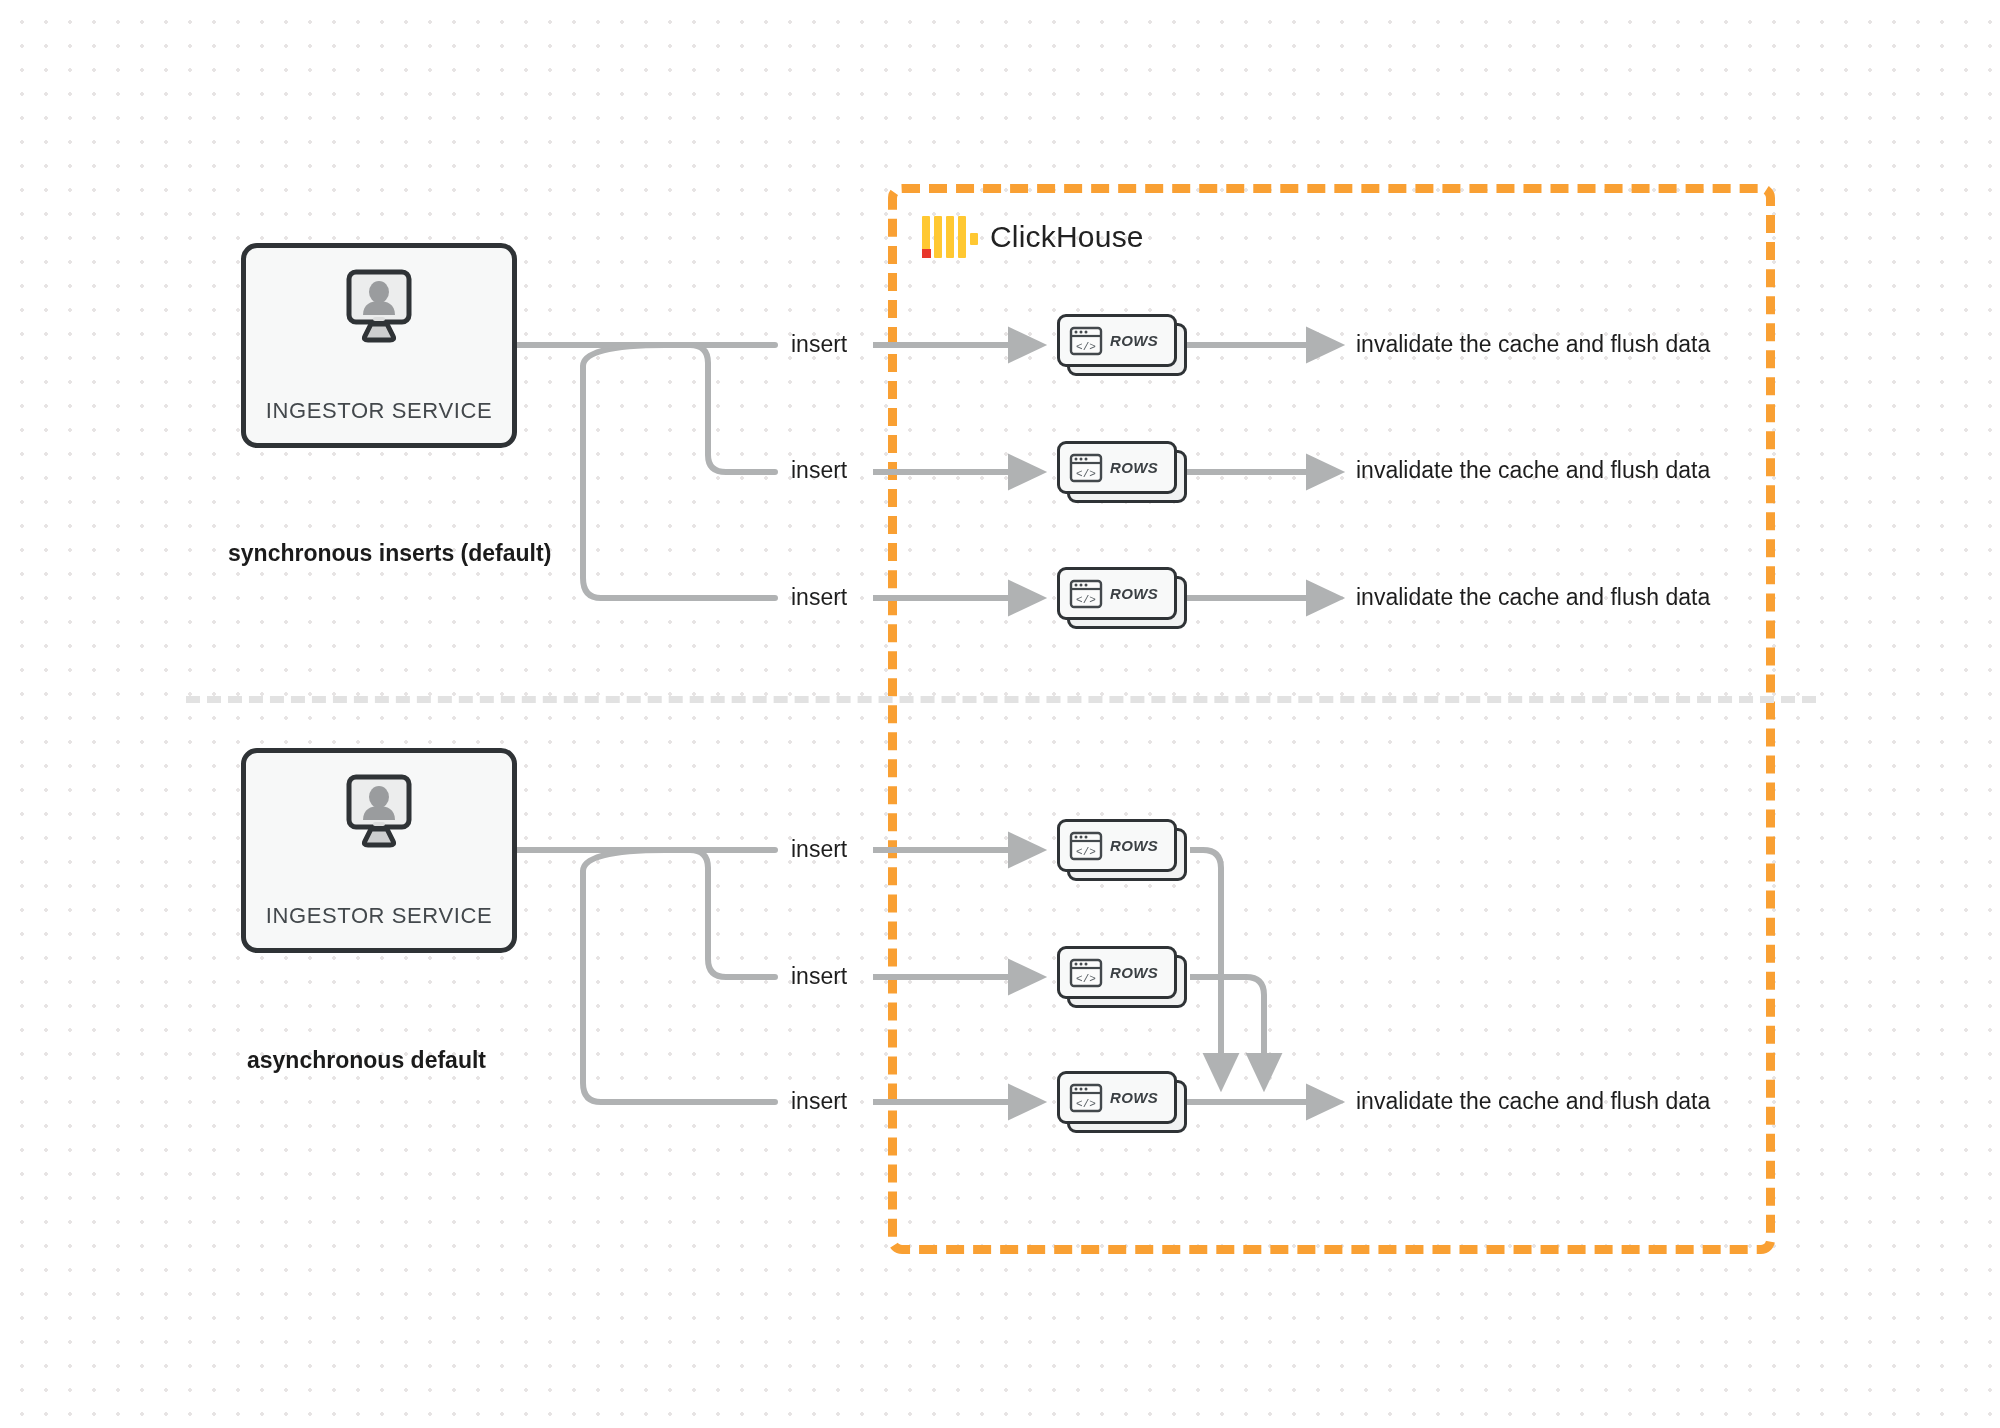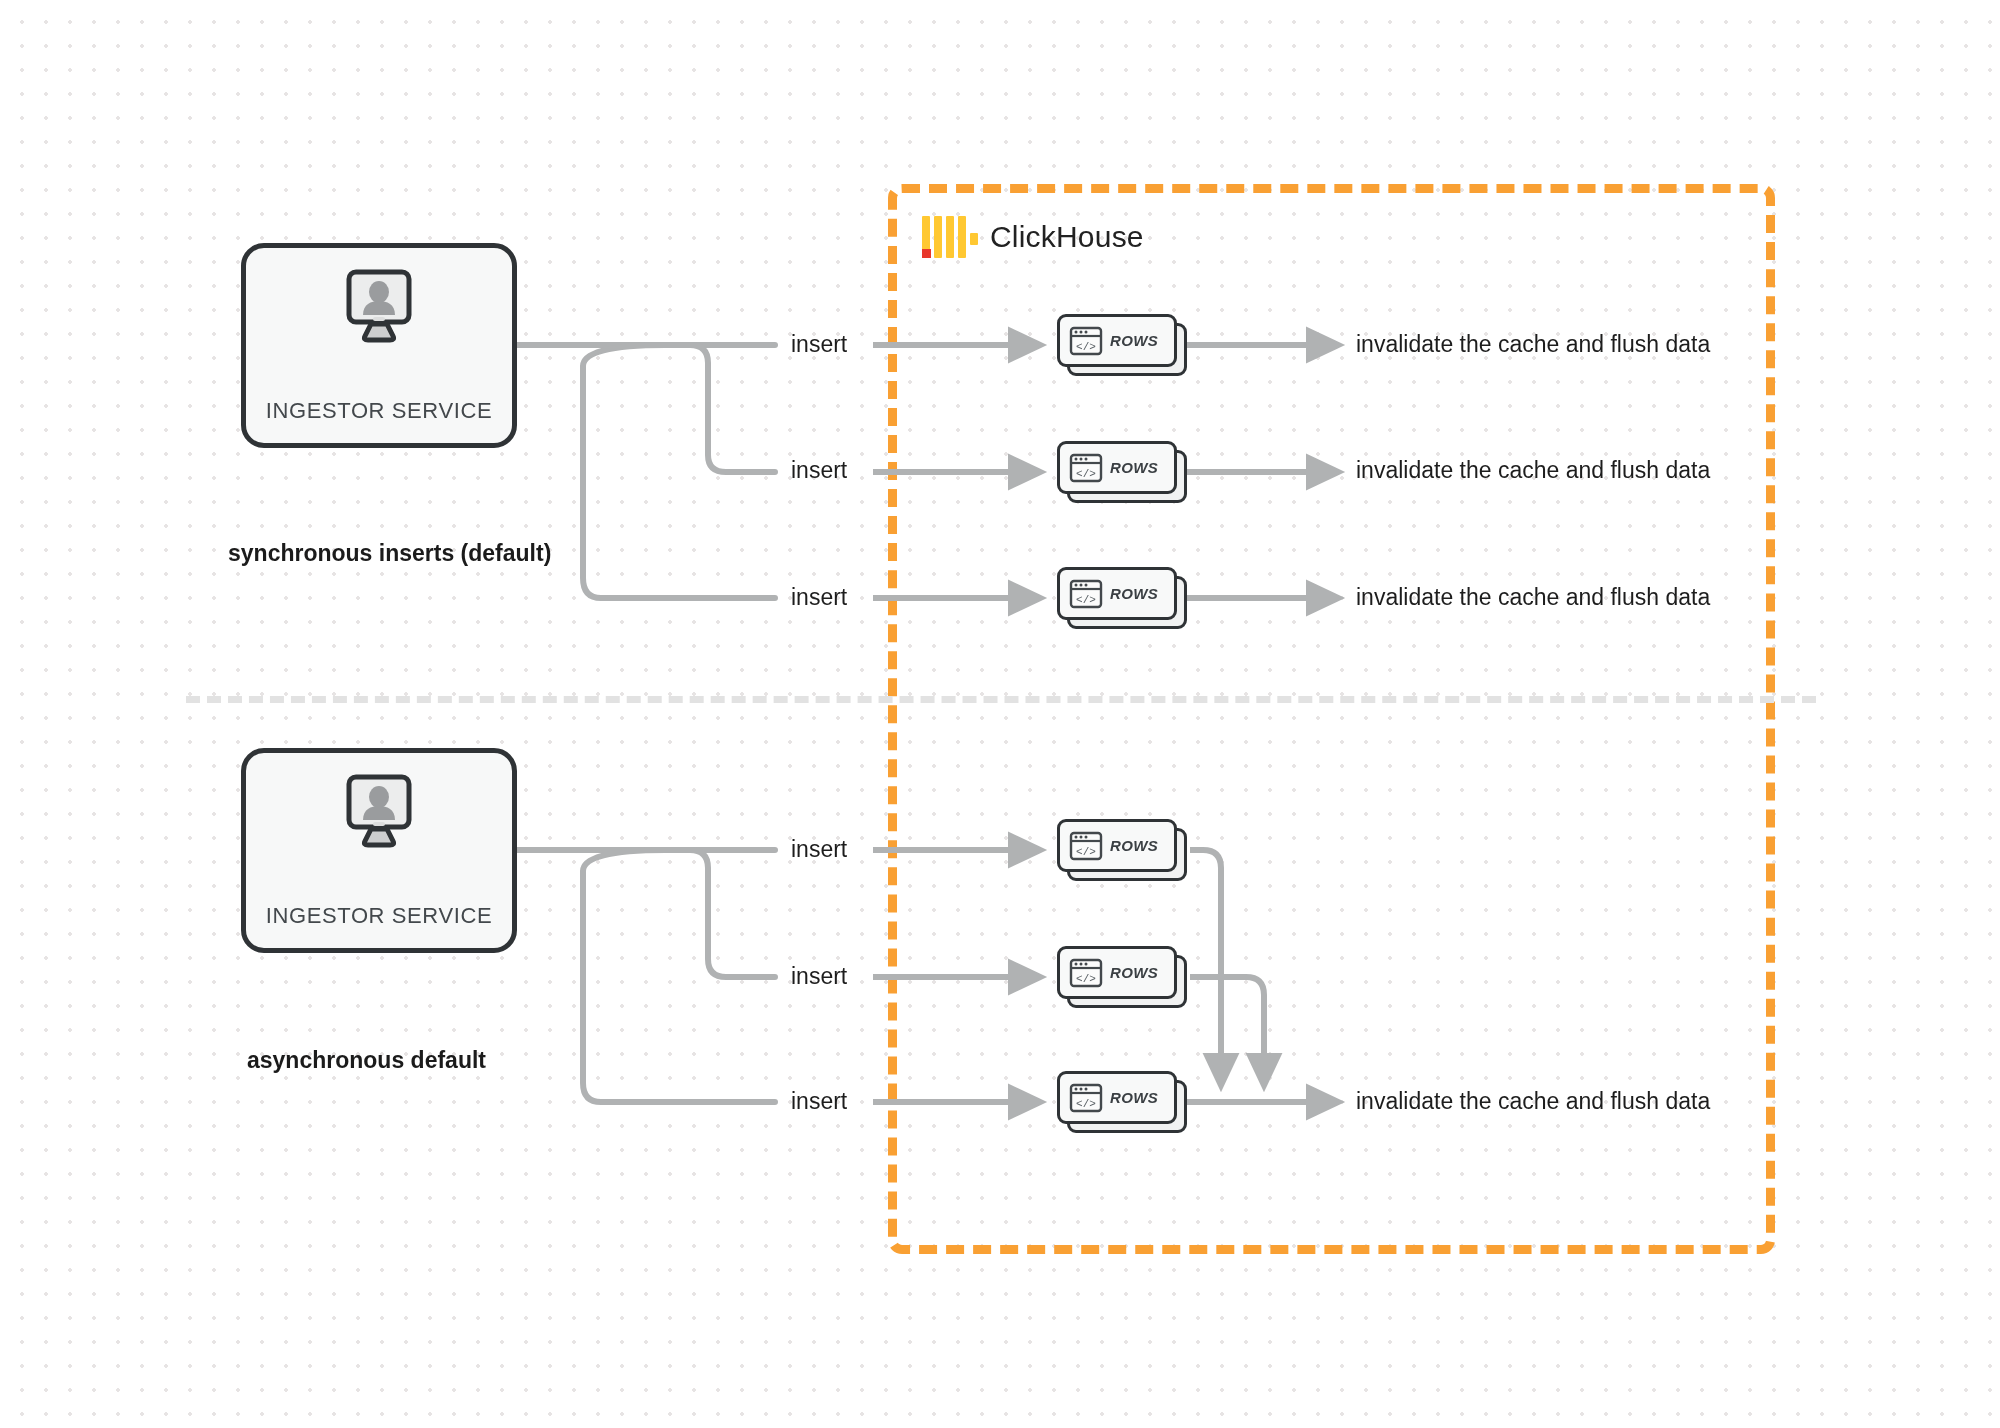--- a/index.html
+++ b/index.html
@@ -91,21 +91,21 @@
     border-top: 7px dashed #e2e2e2;
   }
 
   
   .ingestor {
     position: absolute;
     width: 276px;
     height: 205px;
     background: #f7f8f8;
     border: 5px solid #2f3336;
-    border-radius: 23px;
+    border-radius: 16px;
     box-sizing: border-box;
     display: flex;
     flex-direction: column;
     align-items: center;
     justify-content: center;
     gap: 32px;
   }
   .ingestor .mon-wrap {
     width: 104px;
     height: 92px;

